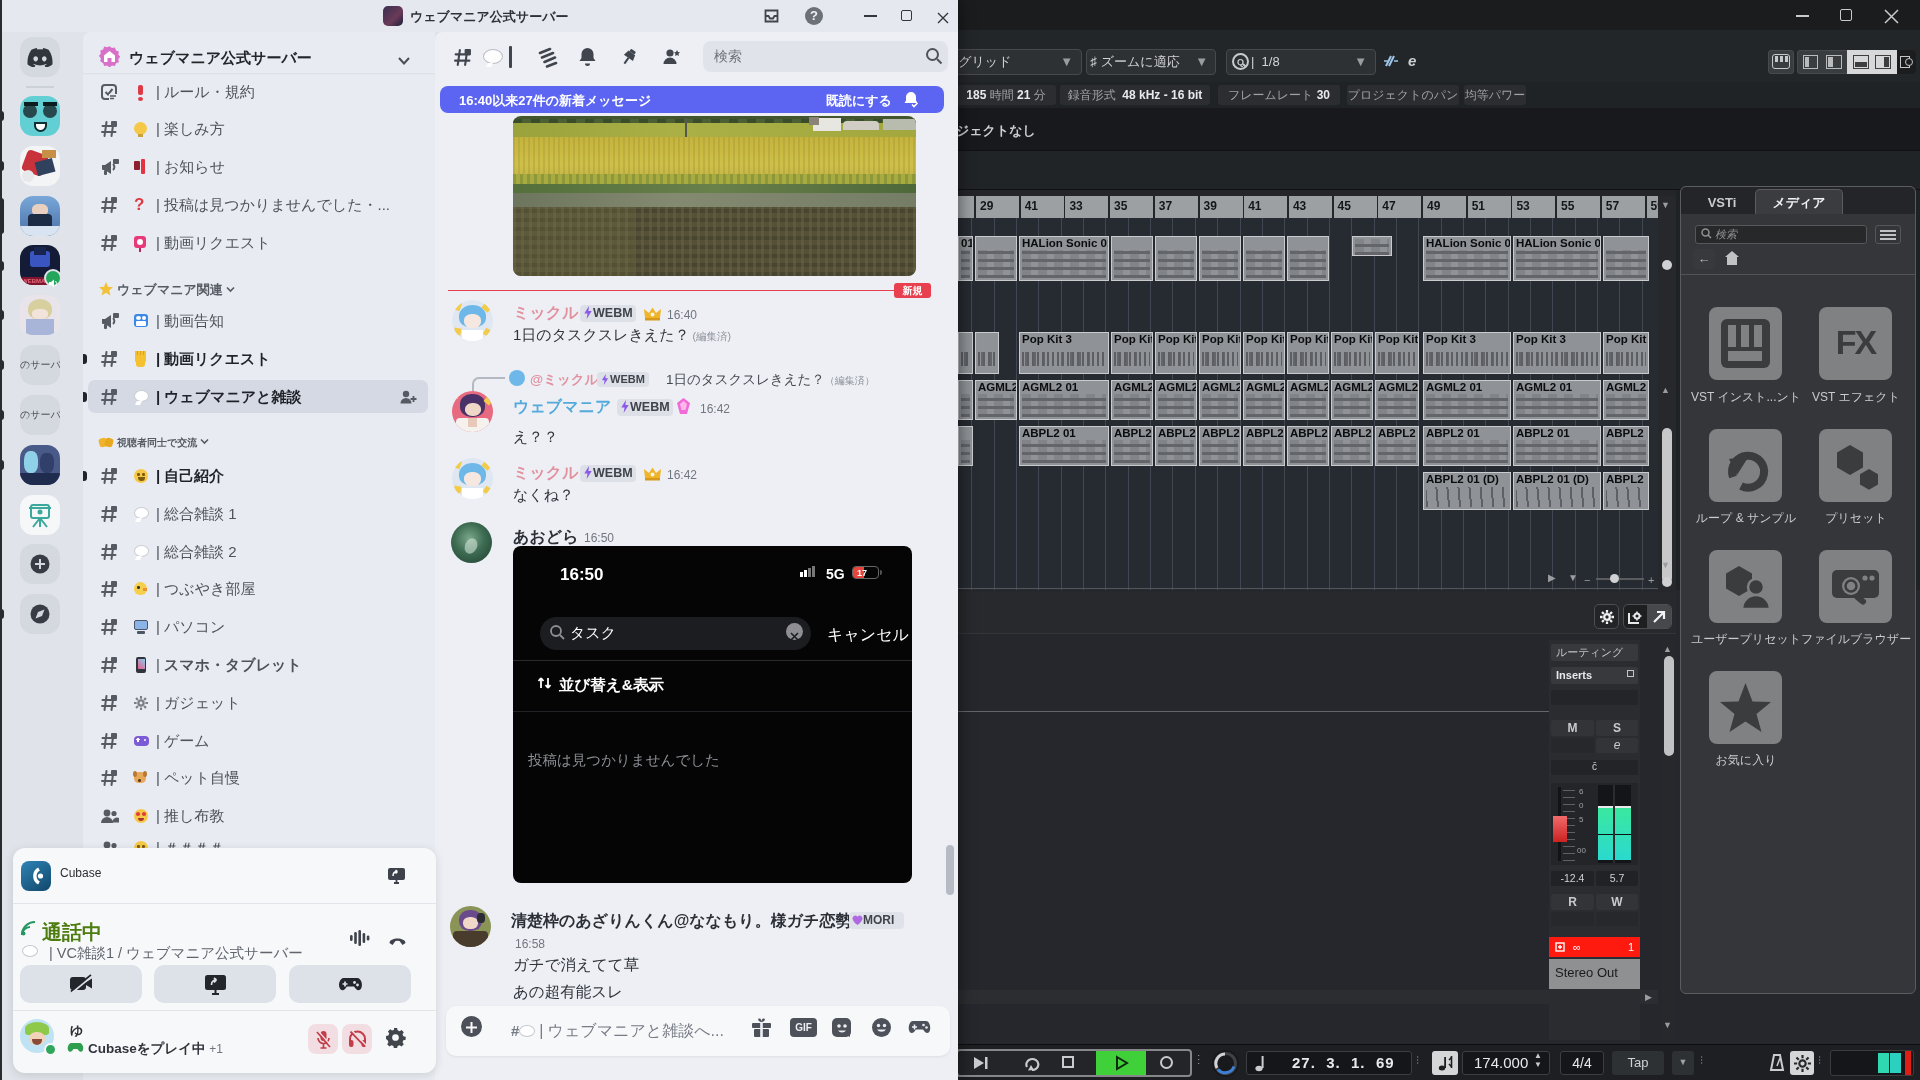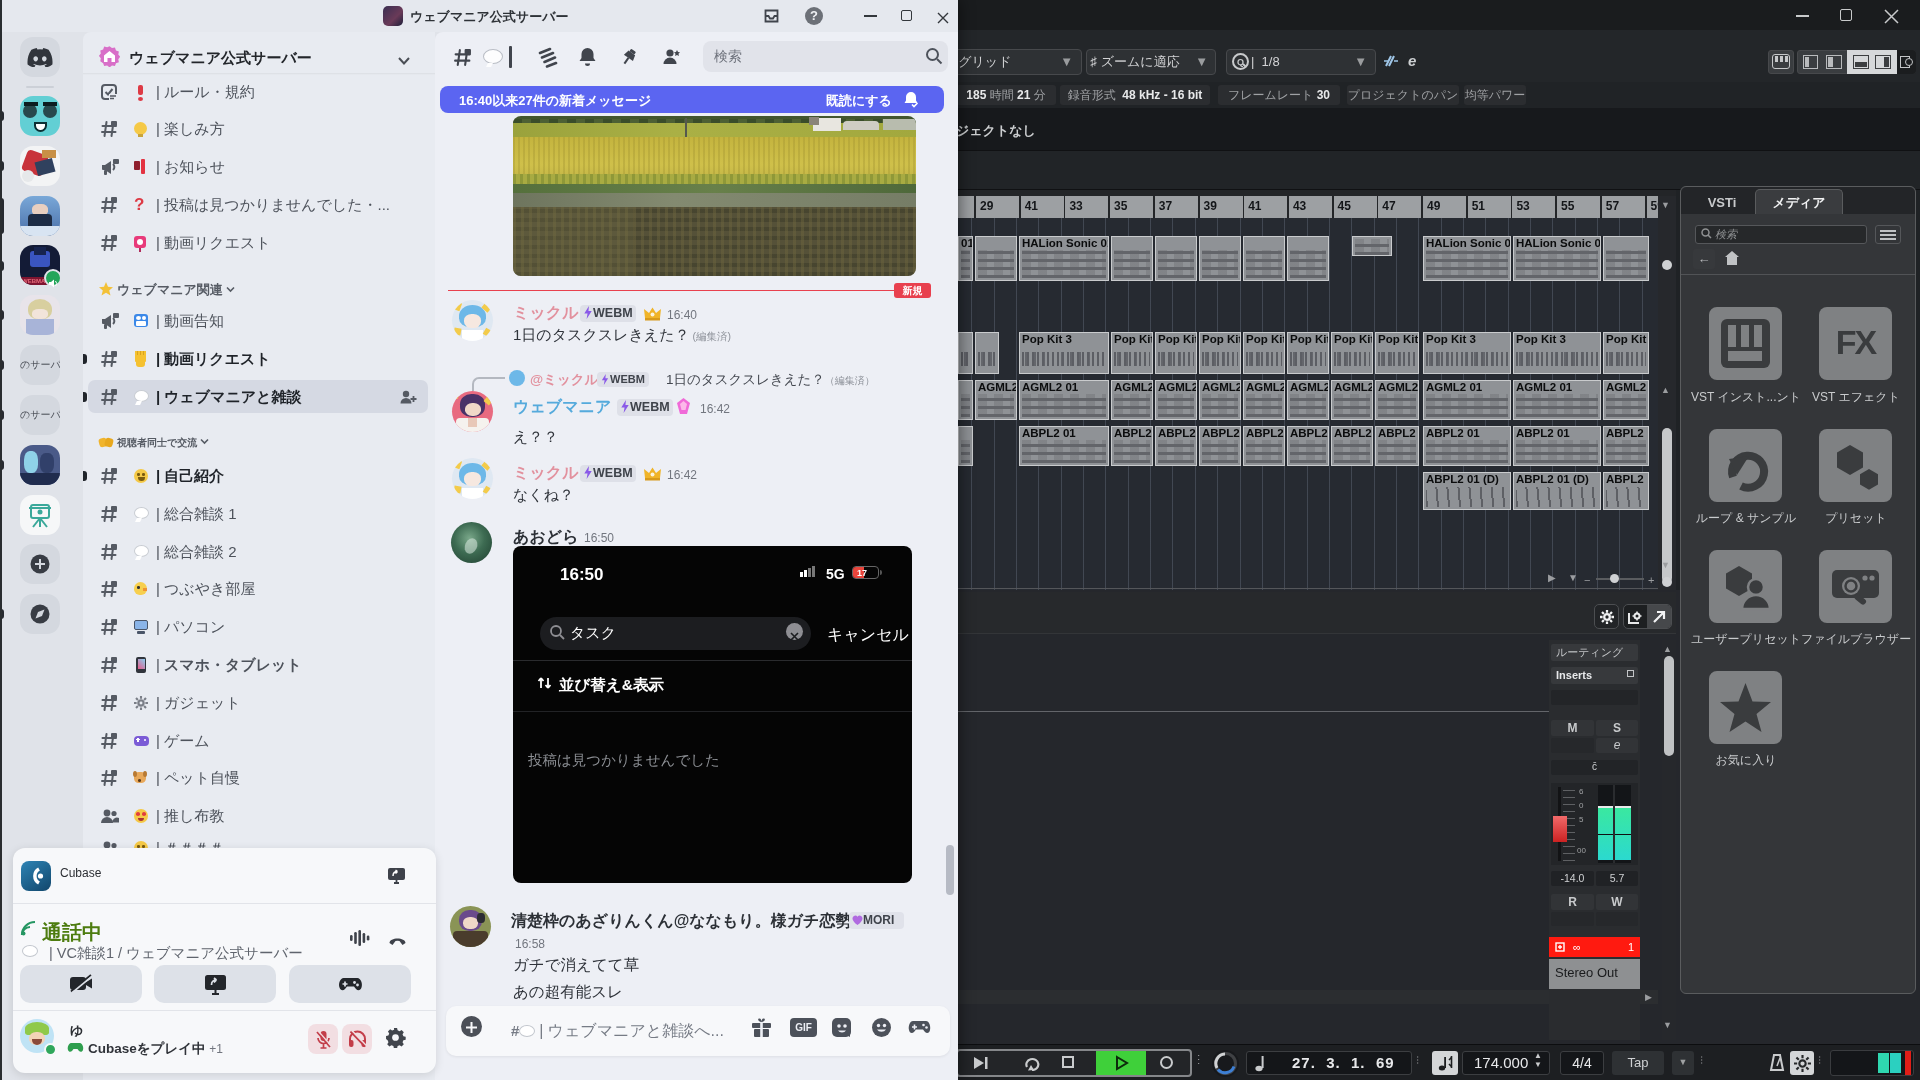--- a/index.html
+++ b/index.html
@@ -358,21 +358,21 @@
       <div class="ab" style="left:4px;top:176px;width:14px;height:26px;background:linear-gradient(#f26a6a,#c22)"></div>
       <div class="ab" style="left:30px;top:145px;color:#9fa1a3;font-size:8px;line-height:14px">6<br>0<br>5</div>
       <div class="ab" style="left:28px;top:206px;color:#9fa1a3;font-size:8px">00</div>
       <div class="ab" style="left:49px;top:145px;width:15px;height:78px;background:#131518"></div>
       <div class="ab" style="left:66px;top:145px;width:16px;height:78px;background:#131518"></div>
       <div class="ab" style="left:49px;top:168px;width:15px;height:52px;background:linear-gradient(#3ae8a0,#2bd9cf)"></div>
       <div class="ab" style="left:66px;top:168px;width:16px;height:52px;background:linear-gradient(#3ae8a0,#2bd9cf)"></div>
       <div class="ab" style="left:49px;top:166px;width:33px;height:1.5px;background:#e8e9ea"></div>
       <div class="ab" style="left:49px;top:194px;width:33px;height:1px;background:#0f1012"></div>
       <div class="ab" style="left:64px;top:145px;width:2px;height:78px;background:#2a2c2f"></div>
-      <div class="ab" style="left:2px;top:231px;width:43px;height:15px;background:#202225;color:#cfd1d3;font-size:10.5px;text-align:center;line-height:15px;border-radius:2px">-14.0</div>
+      <div class="ab" style="left:2px;top:231px;width:43px;height:15px;background:#202225;color:#cfd1d3;font-size:10.5px;text-align:center;line-height:15px;border-radius:2px">-12.4</div>
       <div class="ab" style="left:47px;top:231px;width:42px;height:15px;background:#202225;color:#cfd1d3;font-size:10.5px;text-align:center;line-height:15px;border-radius:2px">5.7</div>
       <div class="mcell" style="left:2px;top:254px;width:43px;height:16px;line-height:16px;border-radius:2px">R</div>
       <div class="mcell" style="left:47px;top:254px;width:42px;height:16px;line-height:16px;border-radius:2px">W</div>
       <div class="ab" style="left:2px;top:272px;width:43px;height:14px;background:#26282b;border-radius:2px"></div>
       <div class="ab" style="left:47px;top:272px;width:42px;height:14px;background:#26282b;border-radius:2px"></div>
       <div class="ab" style="left:0px;top:297px;width:91px;height:20px;background:#ff1a10;color:#fff;font-size:11px;line-height:20px"><svg width="10" height="10" style="vertical-align:-1px;margin-left:6px">
           <rect x="1" y="1" width="8" height="8" fill="none" stroke="#fff" stroke-width="1.4"></rect>
           <path d="M5 3 v4 M3 5 h4" stroke="#fff" stroke-width="1.4"></path>
         </svg><span style="margin-left:8px">∞</span><span style="float:right;margin-right:6px">1</span></div>
       <div class="ab" style="left:0px;top:319px;width:91px;height:30px;background:#8e9092;color:#1a1b1d;font-size:13px;line-height:28px;padding-left:6px">Stereo Out</div>

